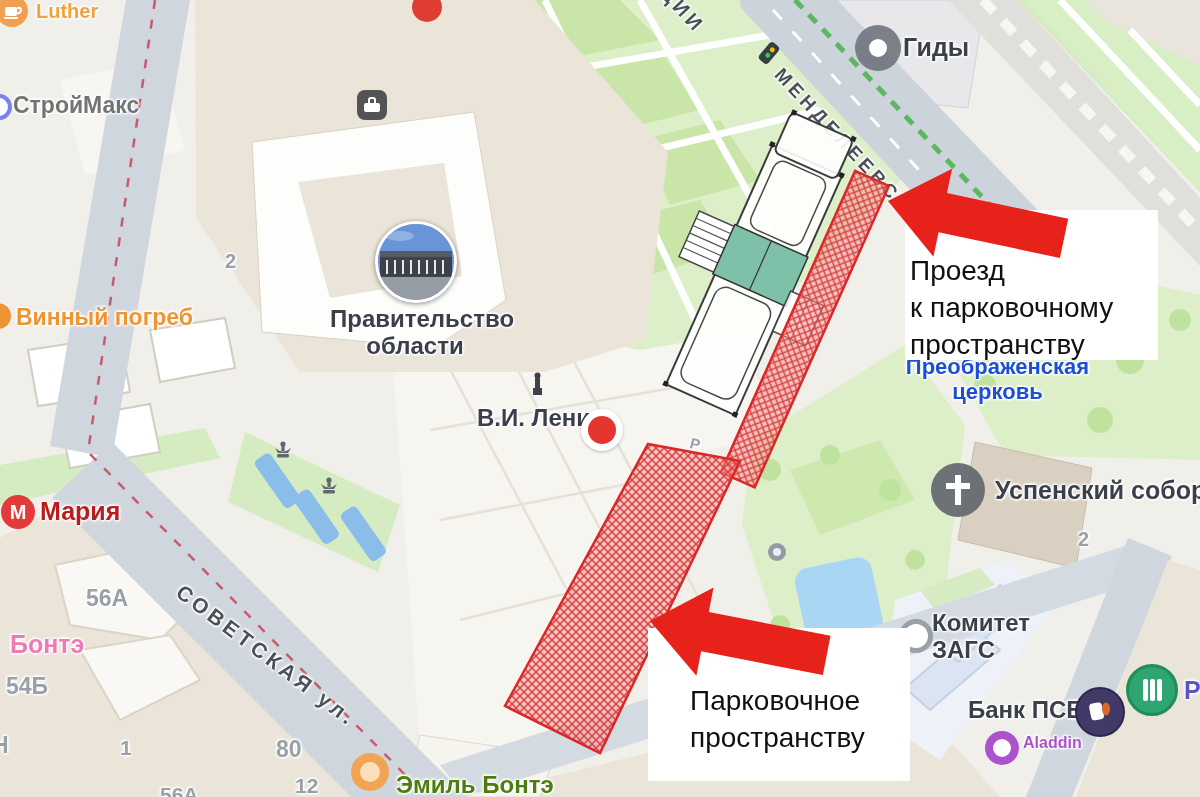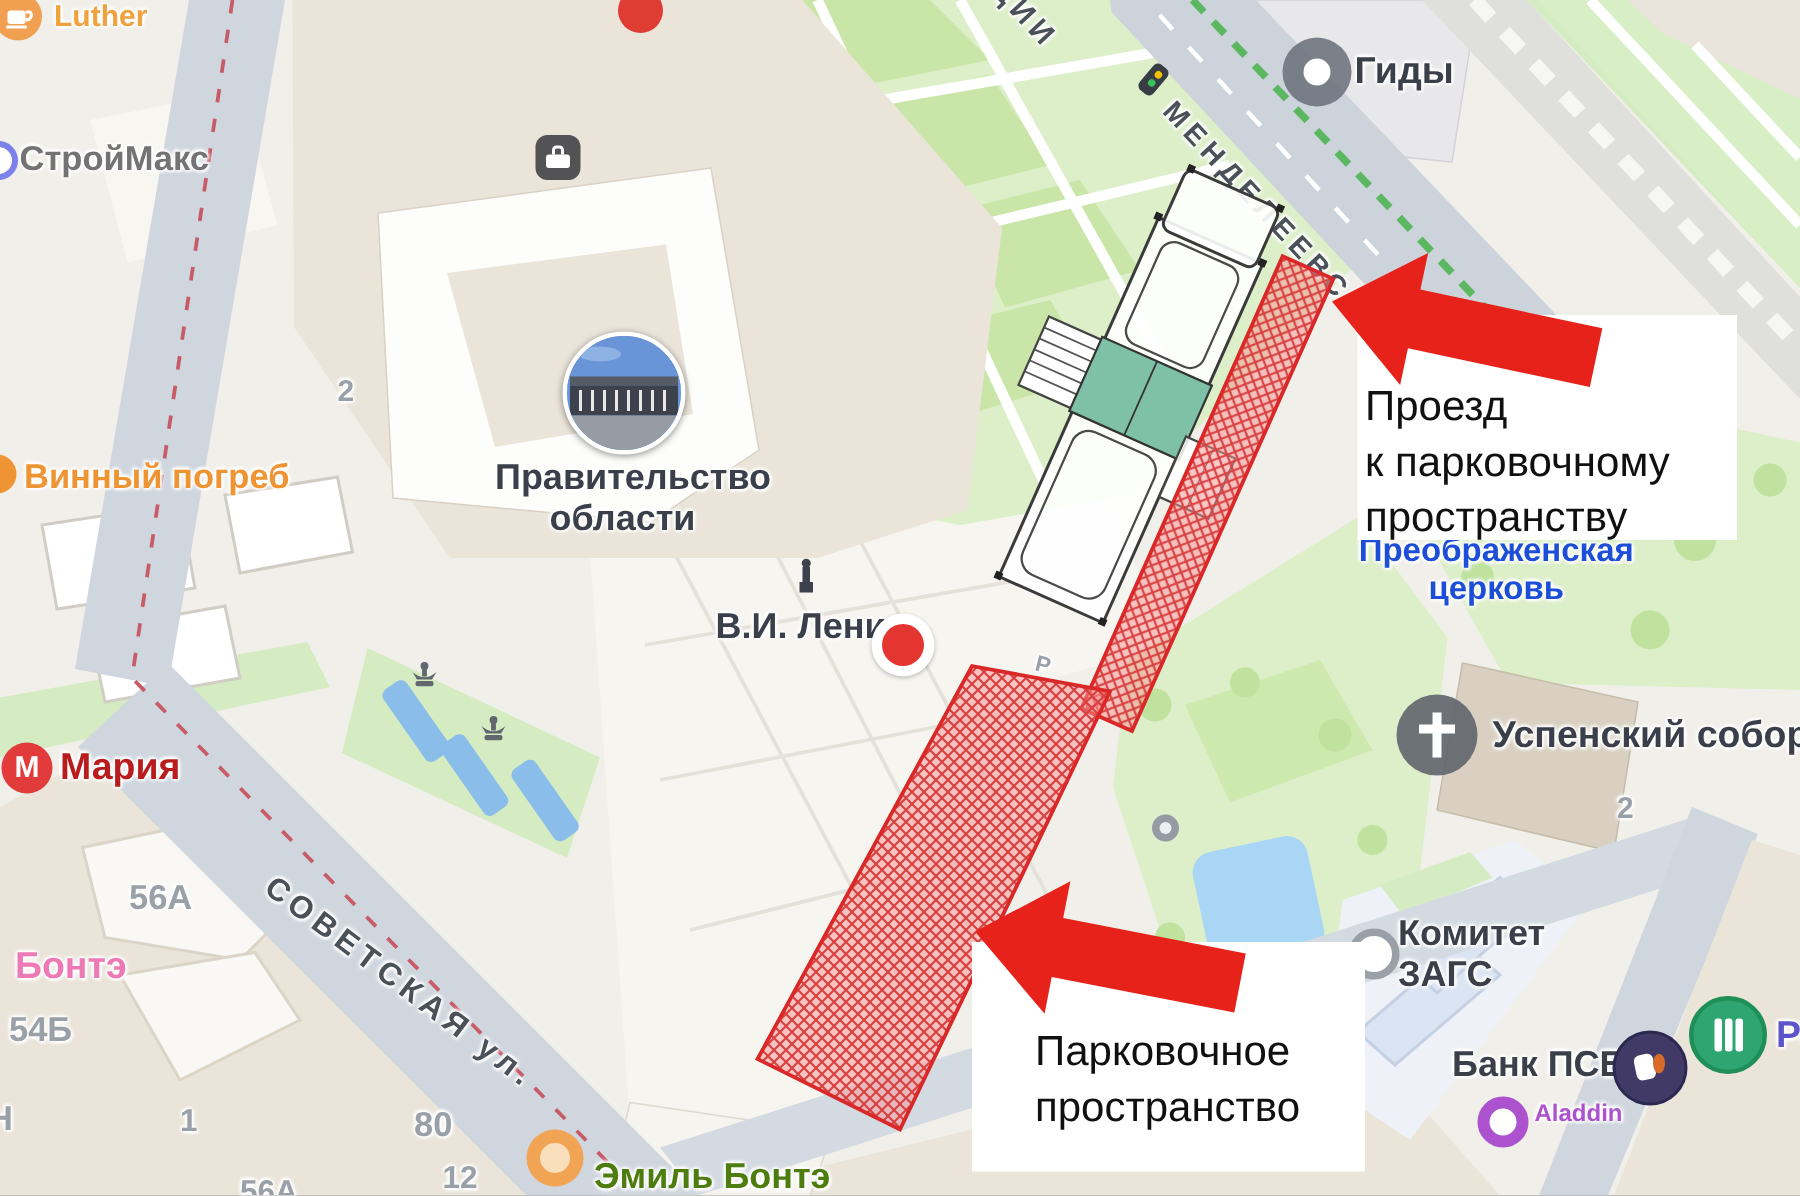--- a/index.html
+++ b/index.html
@@ -305,21 +305,21 @@
       </g>
       <rect x="800" y="140" width="37" height="330" fill="url(#hatch)" stroke="#da2727" stroke-width="2.5"></rect>
     </g>
     <polygon points="648,444 740,461 600,753 505,706" fill="url(#hatch)" stroke="#da2727" stroke-width="2.5"></polygon>
   </svg>
 
   <div class="note" style="left:905px;top:210px;width:253px;height:150px;padding:42px 8px 0 5px;">Проезд
 к парковочному
 пространству</div>
   <div class="note" style="left:648px;top:628px;width:262px;height:153px;padding:54px 8px 0 42px;">Парковочное
-пространство</div>
+пространству</div>
 
   <svg class="z5" width="1200" height="797" viewBox="0 0 1200 797" style="pointer-events:none;">
     <g transform="translate(888,201) rotate(12)">
       <polygon points="0,0 56,-45 56,-20 180,-20 180,20 56,20 56,45" fill="#e6221a"></polygon>
     </g>
     <g transform="translate(650,621) rotate(11)">
       <polygon points="0,0 56,-45 56,-20 180,-20 180,20 56,20 56,45" fill="#e6221a"></polygon>
     </g>
   </svg>
 

